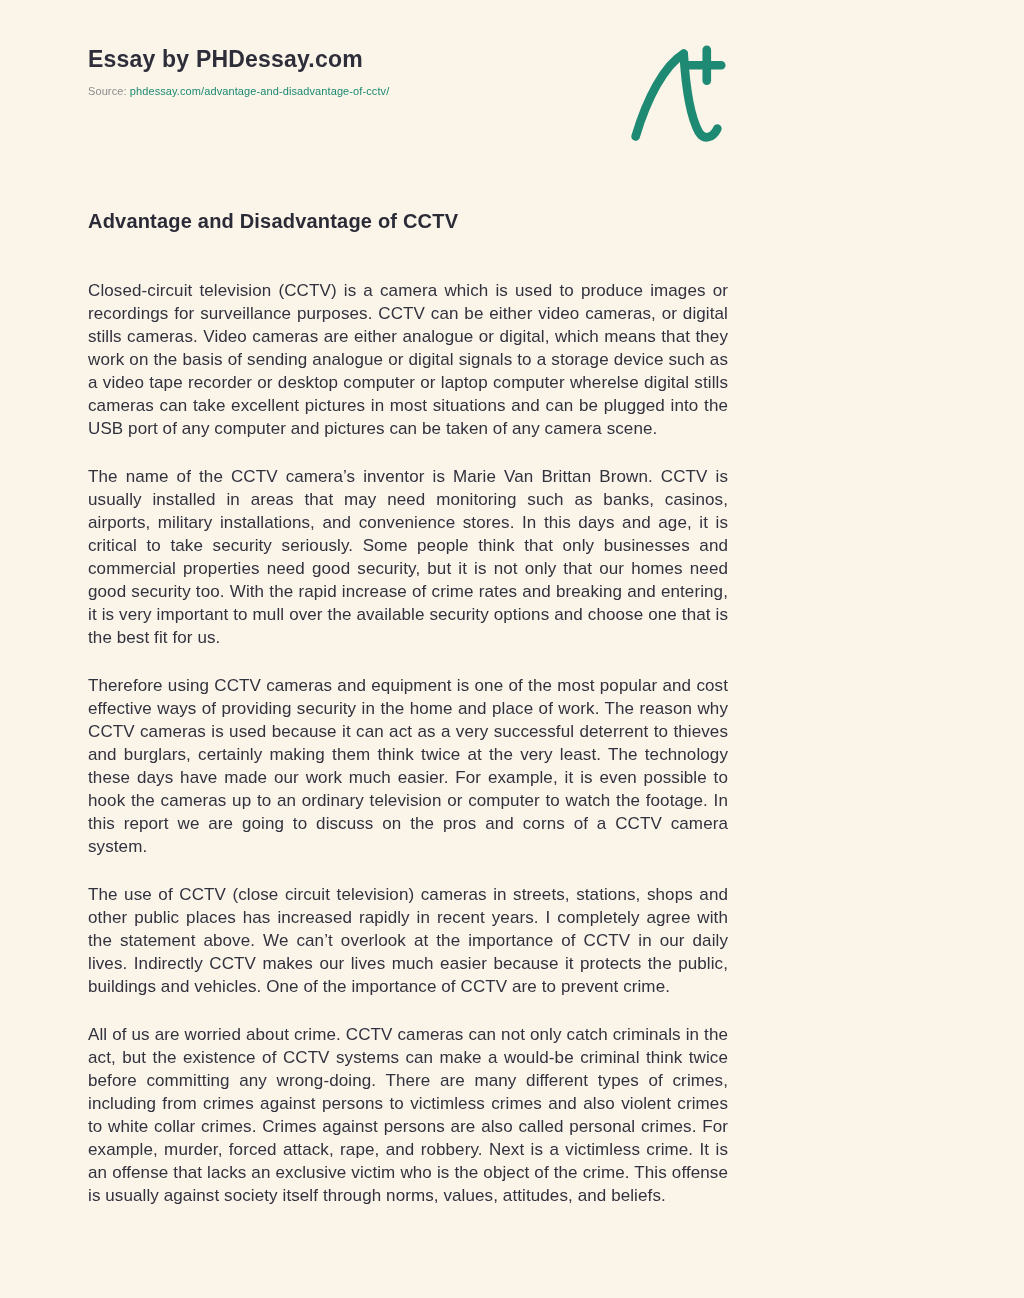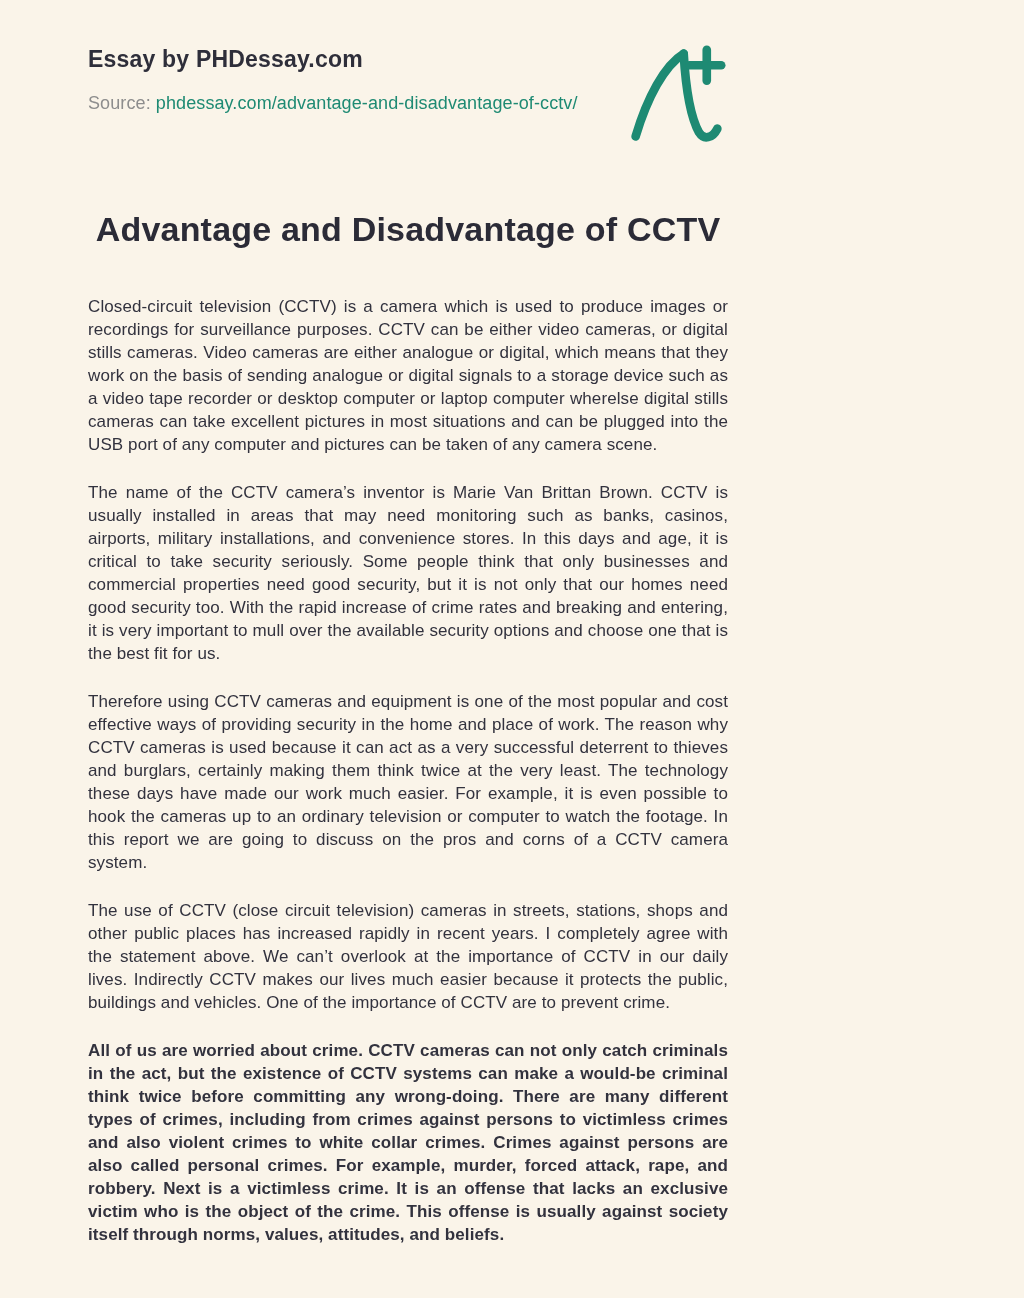--- a/index.html
+++ b/index.html
@@ -30,22 +30,22 @@
 
   .byline {
     font-size: 23px;
     font-weight: 700;
     color: #2e2e3a;
     letter-spacing: 0.2px;
     margin-top: 4px;
   }
 
   .source-line {
-    margin-top: 20px;
-    font-size: 18px;
+    margin-top: 12px;
+    font-size: 11px;
     letter-spacing: 0.1px;
   }
 
   .source-label {
     color: #8d8d8d;
   }
 
   .source-url {
     color: #1e8a73;
     text-decoration: none;
@@ -57,41 +57,40 @@
     height: 104px;
     flex: 0 0 auto;
     margin-right: 2px;
     margin-top: 2px;
   }
 
   .logo svg { width: 100%; height: 100%; display: block; }
 
   .title {
     margin-top: 62px;
-    font-size: 34px;
+    font-size: 20px;
     font-weight: 700;
     color: #2b2b37;
     letter-spacing: 0.2px;
-    text-align: center;
   }
 
   .essay-body {
     margin-top: 46px;
   }
 
   .para {
     font-size: 17px;
     line-height: 23px;
     text-align: justify;
     color: #32323e;
     margin-bottom: 25px;
     letter-spacing: 0.1px;
   }
 
-  .para:last-child { margin-bottom: 0; font-weight: bold; }
+  .para:last-child { margin-bottom: 0; }
 </style>
 </head>
 <body>
 
 <div class="page">
 
   <header class="header">
     <div class="header-left">
       <h2 class="byline">Essay by PHDessay.com</h2>
       <p class="source-line"><span class="source-label">Source: </span><a class="source-url">phdessay.com/advantage-and-disadvantage-of-cctv/</a></p>

